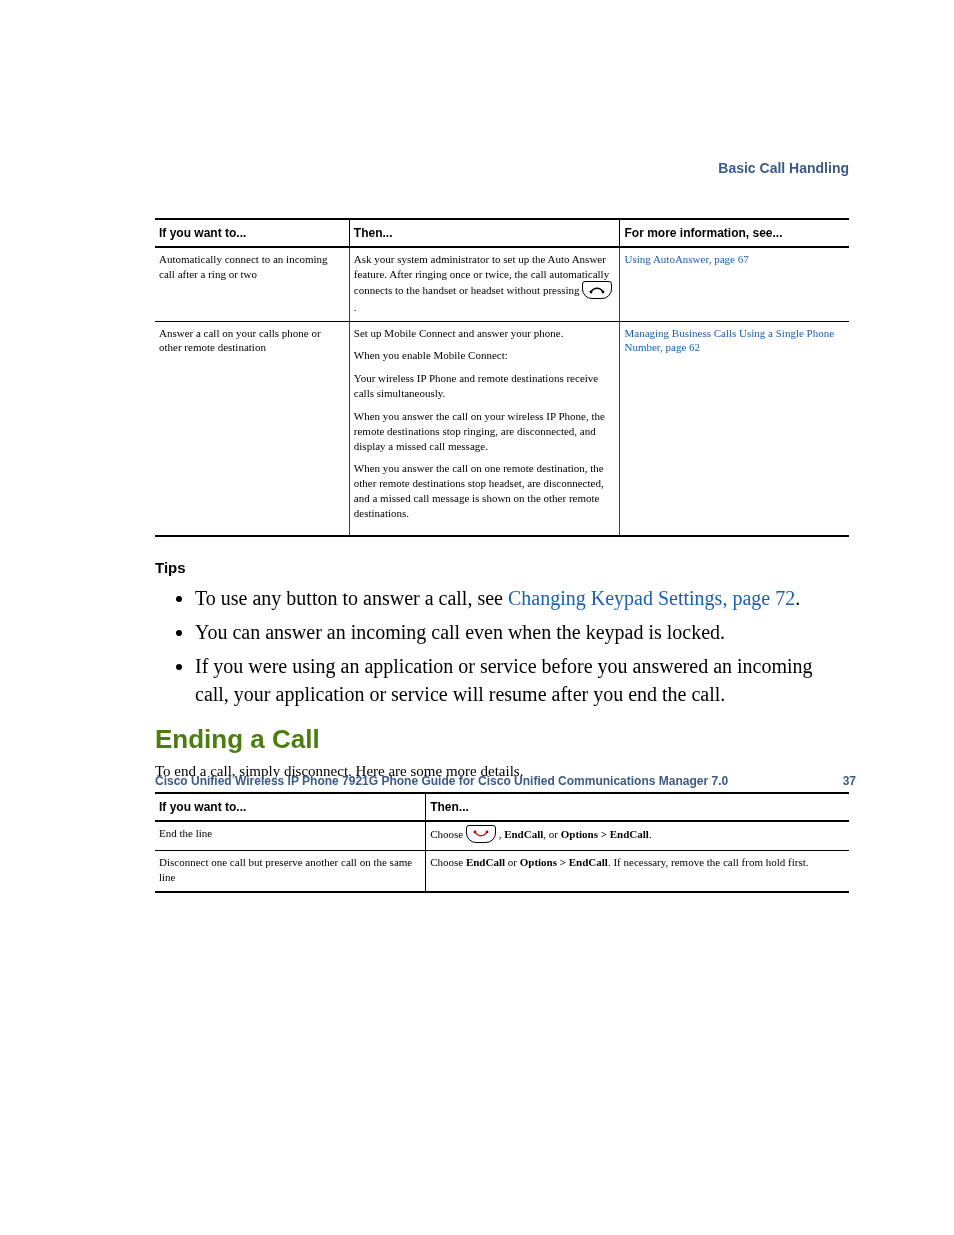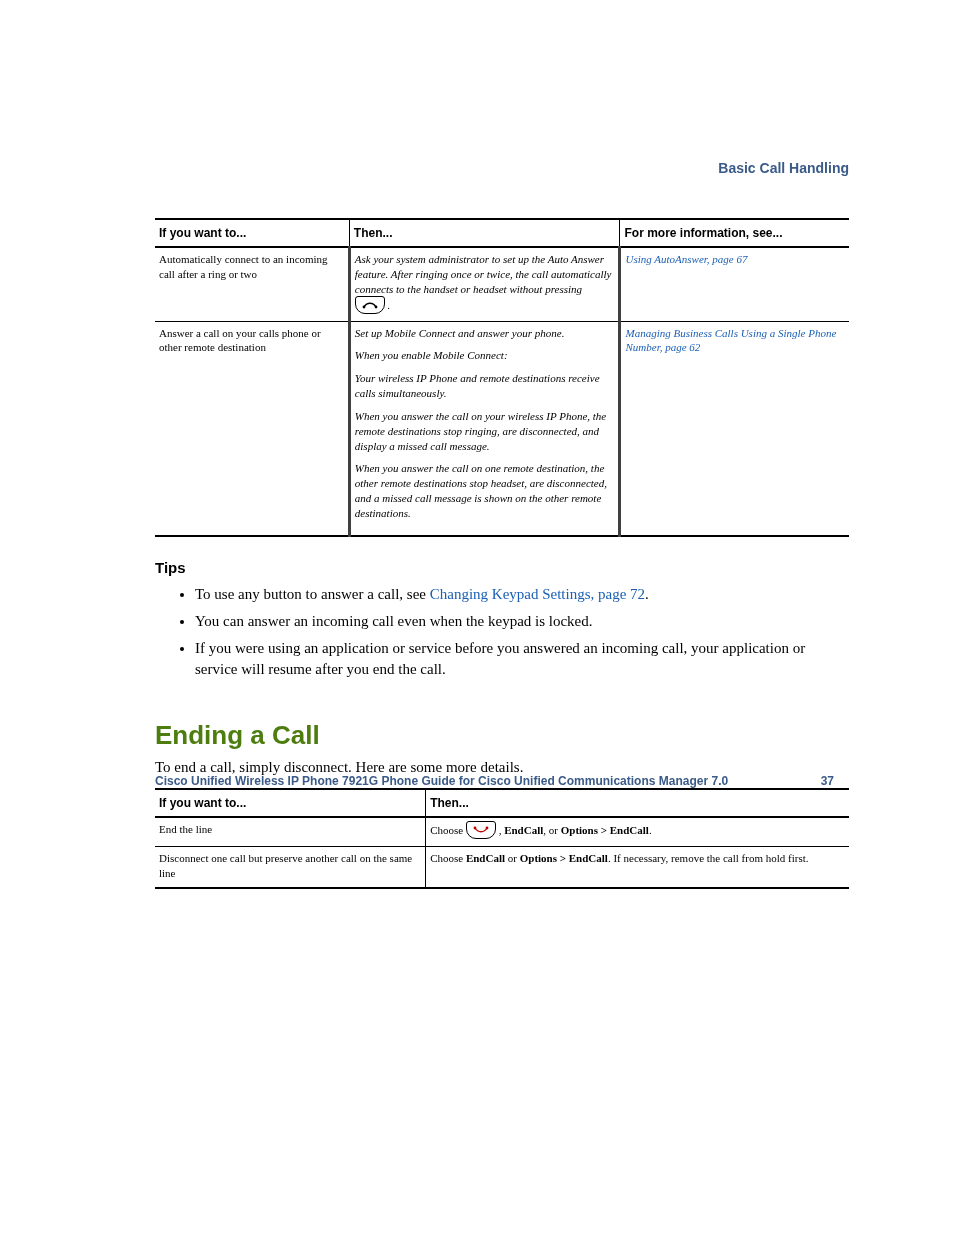--- a/index.html
+++ b/index.html
@@ -38,21 +38,21 @@
     padding: 6px 4px;
   }
   tbody td {
     border-top: 1px solid #000;
     border-bottom: 1px solid #000;
     vertical-align: top;
     font-size: 11px;
     padding: 4px 4px 6px 4px;
     line-height: 1.35;
   }
-  .t1 tbody td + td { border-left: 3px solid #404040; font-style: italic; }
+  .t1 tbody td + td { border-left: 1px solid #404040; }
   .t1 thead th + th { border-left: 1px solid #000; }
   .t1 tr:last-child td { border-bottom: 2px solid #000; }
   .t2 tbody td + td { border-left: 1px solid #000; }
   .t2 thead th + th { border-left: 1px solid #000; }
   .t2 tr:last-child td { border-bottom: 2px solid #000; }
 
   .col-t1-a { width: 28%; }
   .col-t1-b { width: 39%; }
   .col-t1-c { width: 33%; }
 
@@ -62,44 +62,44 @@
   .para { margin: 0 0 8px 0; }
   a.link { color: #1a5fb4; text-decoration: none; }
 
   .tips-heading {
     font-family: Arial, Helvetica, sans-serif;
     font-weight: bold;
     font-size: 15px;
     margin: 8px 0 8px 0;
   }
   ul.tips {
-    margin: 0 0 40px 0;
+    margin: 0 0 16px 0;
     padding-left: 40px;
-    font-size: 15px;
+    font-size: 20px;
     line-height: 1.4;
     font-family: Liberation Serif, serif;
   }
   ul.tips li { margin-bottom: 6px; }
 
   h2.section-title {
     font-family: Arial, Helvetica, sans-serif;
     color: #4d7c0f;
     font-size: 26px;
     font-weight: bold;
     margin: 10px 0 8px 0;
   }
   .intro {
     font-size: 15px;
     margin: 0 0 12px 0;
   }
 
   .footer {
     position: absolute;
     left: 155px;
-    right: 120px;
+    right: 98px;
     bottom: 118px;
     display: flex;
     justify-content: space-between;
     align-items: baseline;
     font-family: Arial, Helvetica, sans-serif;
     font-weight: bold;
     color: #3a5a88;
     font-size: 12px;
   }
 

